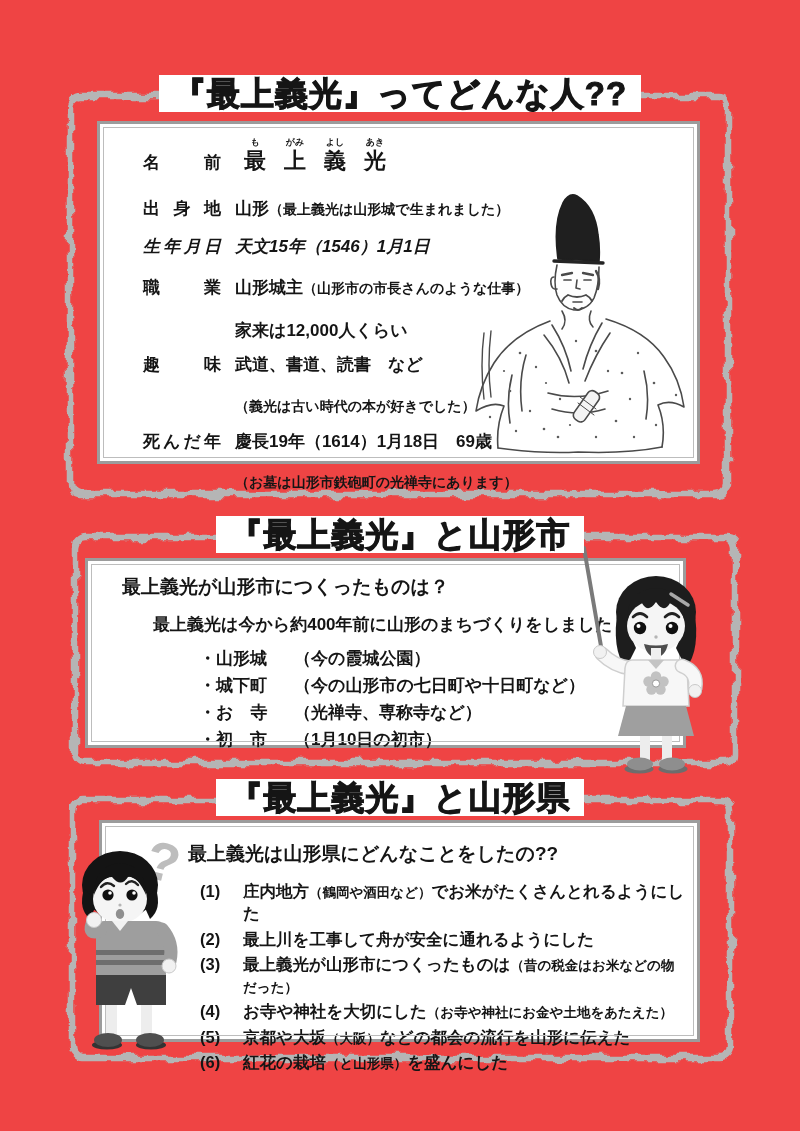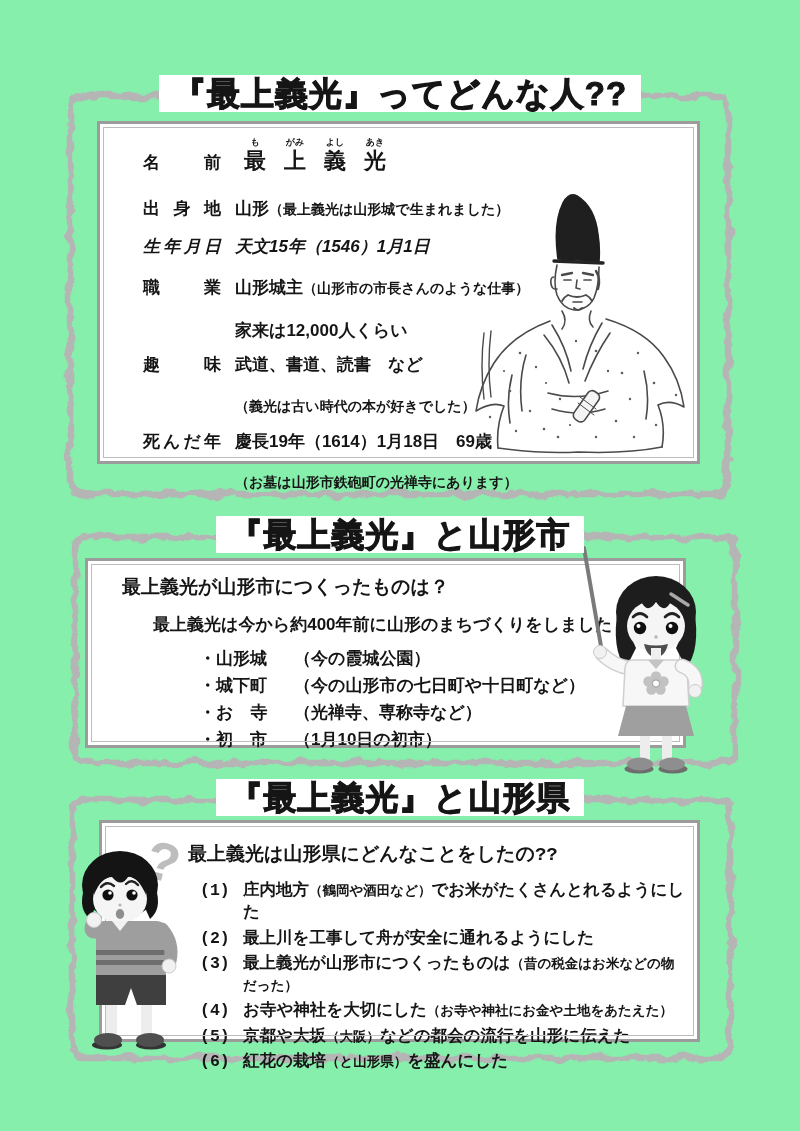--- a/index.html
+++ b/index.html
@@ -1,16 +1,16 @@
 <!DOCTYPE html>
 <html><head>
 <meta charset="utf-8">
 <style>
   html,body{margin:0;padding:0;background:#fff;}
-  .page{position:relative;width:800px;height:1131px;background:#86efac;overflow:hidden;
+  .page{position:relative;width:800px;height:1131px;background:#ef4444;overflow:hidden;
         font-family:"Liberation Sans",sans-serif;color:#151515;}
   svg{display:block;}
   .wavy{position:absolute;z-index:1;pointer-events:none;}
   .wavy rect{fill:none;stroke:#b5b5b5;stroke-width:6.5;stroke-linejoin:round;filter:url(#squig);}
   .sec-title{position:absolute;left:0;width:800px;text-align:center;margin:0;z-index:5;
              font-size:33px;font-weight:900;letter-spacing:1px;line-height:1.2;}
   .sec-title span{background:#fff;padding:0 14px;-webkit-text-stroke:1.1px #151515;}
   .panel{position:absolute;background:#fff;border:3px solid #9c9c9c;z-index:2;box-sizing:border-box;}
   .panel::before{content:"";position:absolute;inset:3px;border:1px solid #bdbdbd;pointer-events:none;}
   .char{position:absolute;z-index:4;}
@@ -34,21 +34,21 @@
   .rt{display:block;font-size:9px;font-weight:700;line-height:1.1;}
   .rk{display:block;font-size:22px;font-weight:800;line-height:1.2;}
   
   .p2-content{padding:13px 12px 0 34px;}
   .q-head{margin:0;font-size:19px;font-weight:800;}
   .p2-intro{margin:13px 0 7px 31px;font-size:17px;font-weight:700;}
   .p2-list{margin:12px 0 0 77px;padding:0;list-style:none;}
   .p2-item{display:flex;margin-bottom:5px;font-size:17px;font-weight:700;line-height:1.3;}
   .p2-name{width:95px;flex:none;white-space:pre;}
   
-  .p3-content{padding:18px 10px 0 0;font-family:Liberation Mono, monospace;}
+  .p3-content{padding:18px 10px 0 0;}
   .q-head3{margin:0 0 0 86px;font-size:19px;font-weight:800;}
   .p3-list{margin:13px 0 0 98px;padding:0;list-style:none;}
   .p3-item{display:flex;margin-bottom:3px;font-size:16.5px;font-weight:700;line-height:1.35;}
   .p3-no{width:43px;flex:none;}
   .small3{font-size:13.5px;}
 </style>
 </head>
 <body>
 
 <div class="page">

